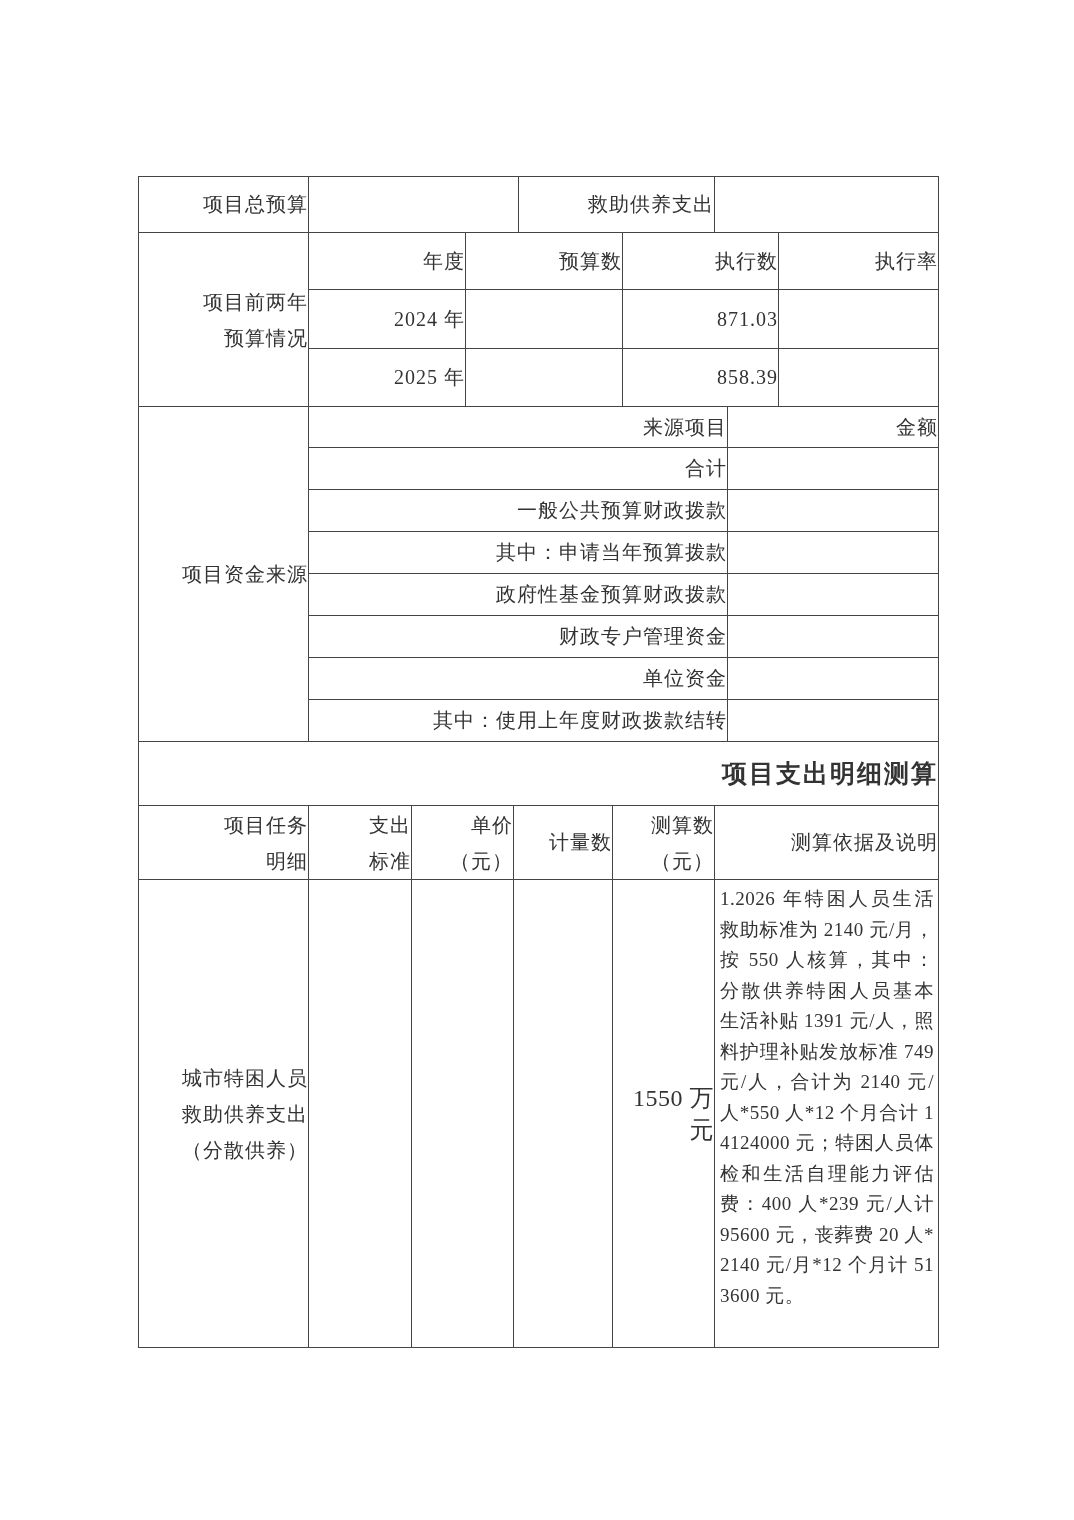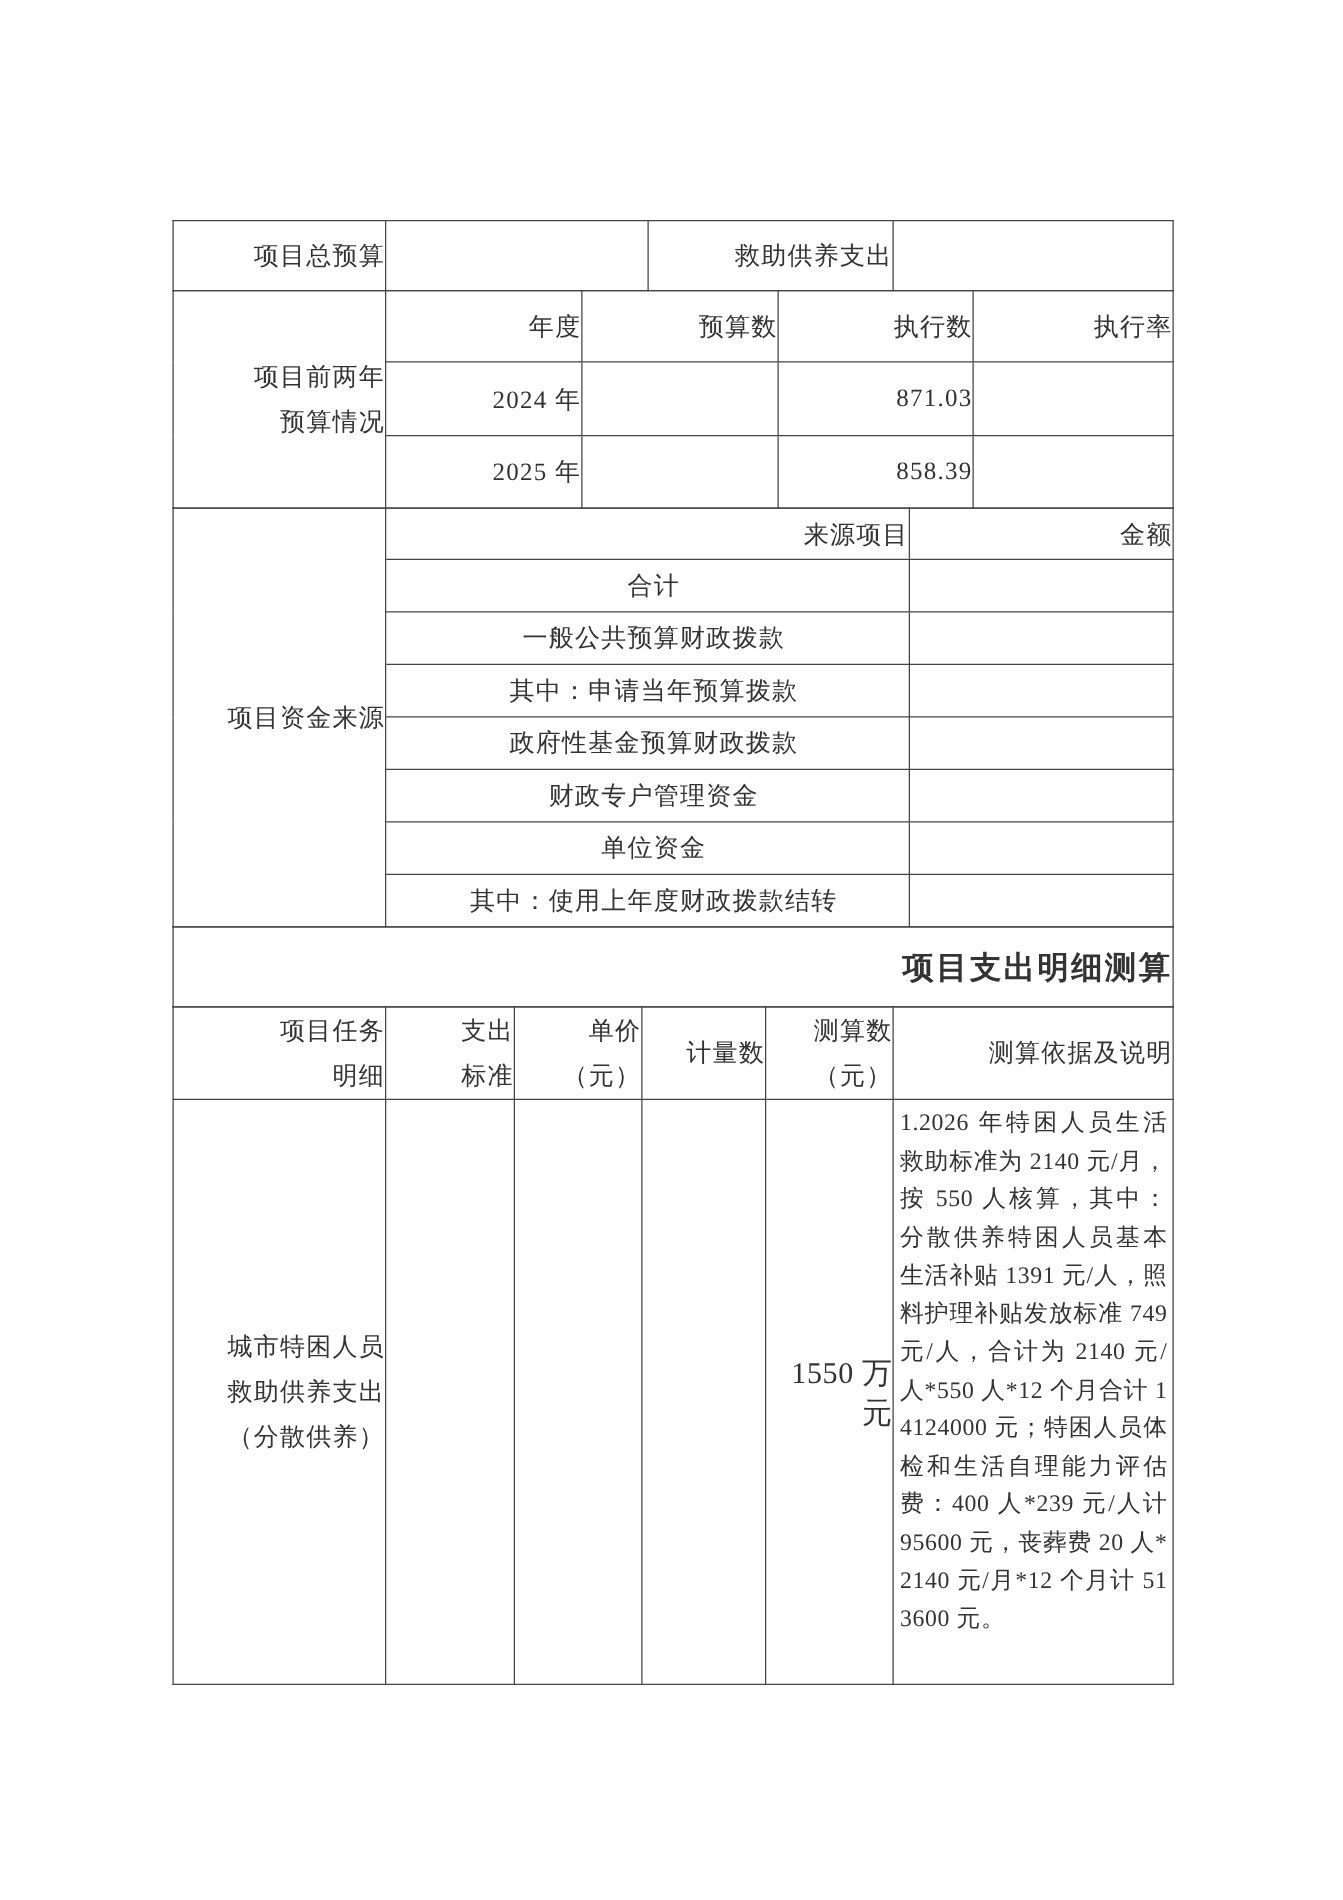--- a/index.html
+++ b/index.html
@@ -14,21 +14,21 @@
   table + table { margin-top:-1px; }
   td {
     border:1px solid #454545;
     font-size:20px;
     letter-spacing:1px;
     text-align:right;
     vertical-align:middle;
     word-break:break-all;
   }
   .ml div { line-height:36px;font-family:Liberation Serif, serif; }
-  .src { text-align:center; padding-left:10px; }
+  .src { text-align:right; padding-left:10px; }
   .indent { }
   .title-cell {
     font-weight:bold;
     font-size:25px;
     letter-spacing:2px;
   }
   .basis {
     text-align:justify;
     vertical-align:top;
     font-size:19px;

